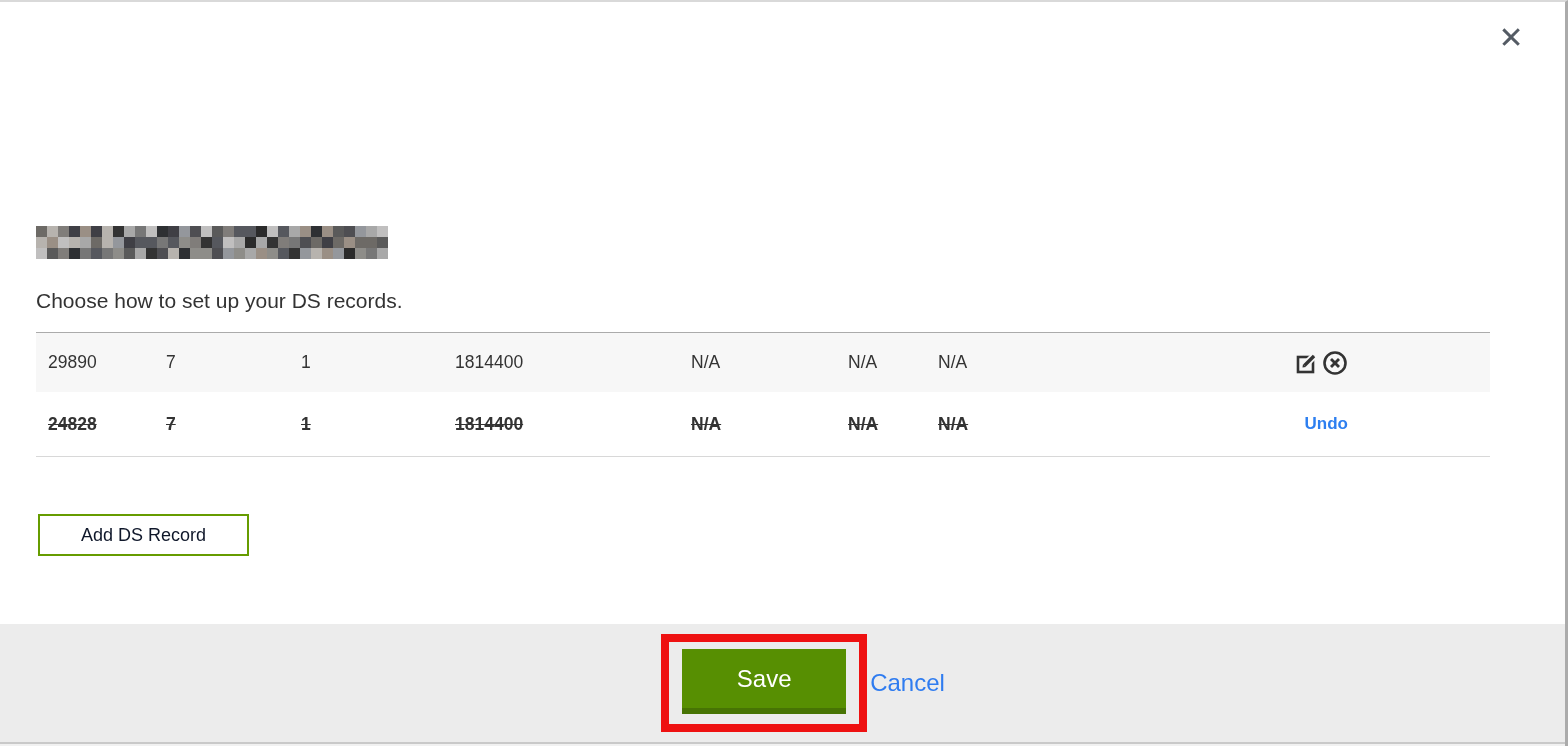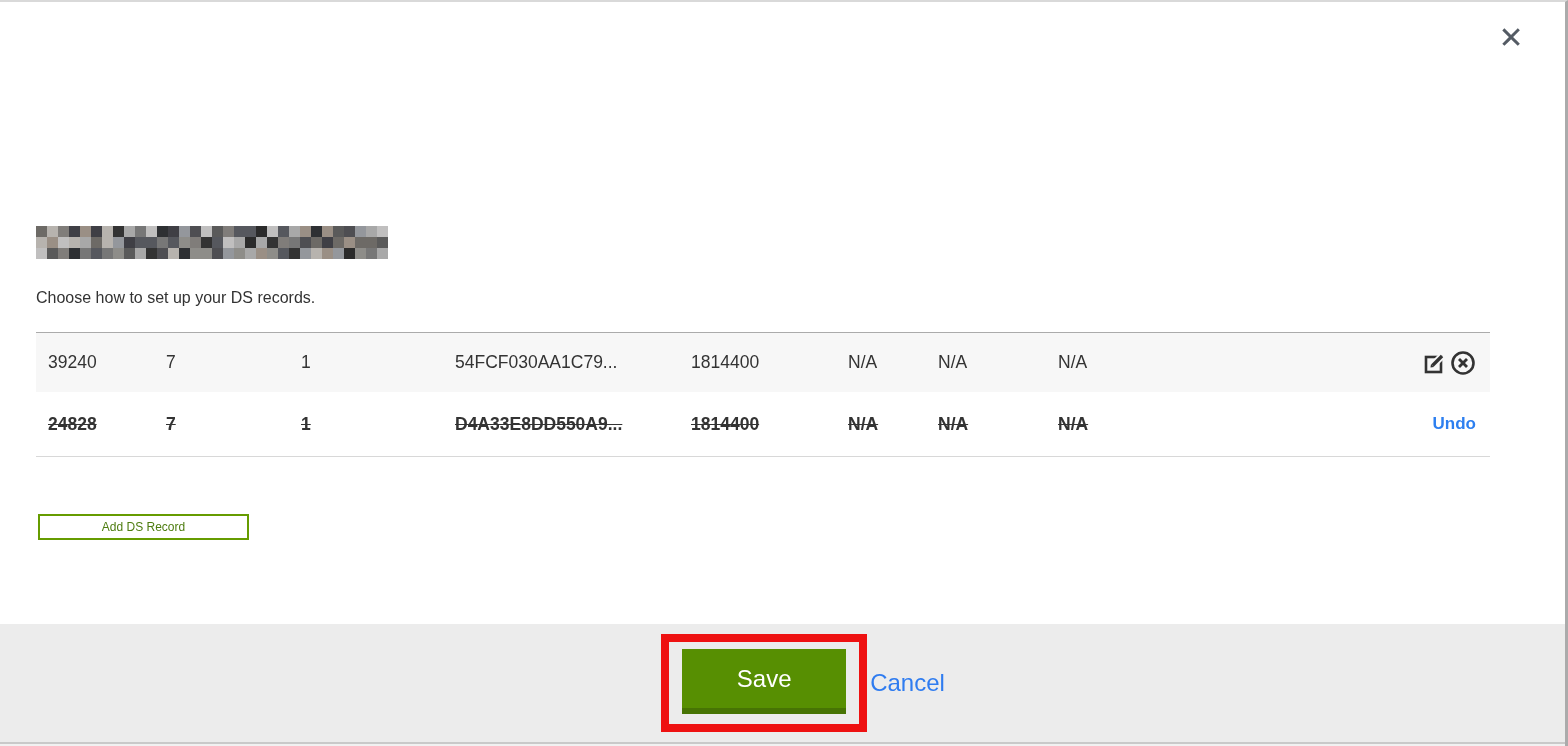--- a/index.html
+++ b/index.html
@@ -17,40 +17,40 @@
   .close-btn {
     position:absolute; right:38px; top:20px; width:32px; height:32px;
     font-size:30px; font-weight:700; color:#545b64; line-height:32px;
     text-align:center; cursor:pointer; user-select:none;
   }
   .redacted {
     position:absolute; left:36px; top:224px; width:352px; height:33px;
     display:flex; flex-wrap:wrap; overflow:hidden;
   }
   .redacted span { width:11px; height:11px; display:block; }
-  .instruction { position:absolute; left:36px; top:287px; font-size:16px; color:#333; }
+  .instruction { position:absolute; left:36px; top:287px; font-size:21px; color:#333; }
 
   .ds-table { position:absolute; left:36px; top:330px; width:1454px; }
   .trow {
     display:grid; align-items:center; padding-left:12px;
     grid-template-columns:118px 135px 154px 236px 157px 90px 120px 164px 140px 1fr;
   }
   .thead { height:46px; font-size:17.5px; color:#333; }
   .thead > div { font-weight:400; }
   .row1 { height:60px; background:#f7f7f7; border-top:1px solid #ababab; font-size:17.5px; }
   .row2 { height:65px; background:#fff; border-bottom:1px solid #d8d8d8; font-size:17.5px;font-weight:bold; }
   .row2 .cell { text-decoration:line-through; }
   .actions { display:flex; justify-content:flex-end; align-items:flex-start; padding-right:14px; gap:1px; }
   .icon-btn { width:26px; height:26px; cursor:pointer; display:block; }
   .undo-link { font-size:17px; color:#2d7ff0; text-decoration:none; cursor:pointer; }
 
   .add-btn {
-    position:absolute; left:38px; top:512px; width:211px; height:26px;
-    background:#fff; border:2px solid #669c00; color:#4d7c0f;
-    font-size:12px; font-family:inherit; cursor:pointer;
+    position:absolute; left:38px; top:512px; width:211px; height:42px;
+    background:#fff; border:2px solid #669c00; color:#0f172a;
+    font-size:18px; font-family:inherit; cursor:pointer;
   }
 
   .modal-footer {
     position:absolute; left:0; top:622px; width:100%; height:118px;
     background:#ececec; display:flex; align-items:center; justify-content:center;
   }
   .highlight-box { border:8px solid #ee1111; padding:7px 13px 10px 13px; background:transparent;margin-left:41px; }
   .save-btn {
     width:164px; height:65px; background:#578f02; border:none;
     border-bottom:6px solid #477404; color:#fff; font-size:24px;
@@ -165,24 +165,23 @@
       <span style="background: rgb(142, 141, 137);"></span>
       <span style="background: rgb(119, 119, 119);"></span>
       <span style="background: rgb(168, 168, 168);"></span>
     </div>
 
   <div class="instruction">Choose how to set up your DS records.</div>
 
   <div class="ds-table">
 
     <div class="trow row1">
-      <div class="cell">39240</div>
+      <div class="cell">29890</div>
       <div class="cell">7</div>
       <div class="cell">1</div>
-      <div class="cell">54FCF030AA1C79...</div>
       <div class="cell">1814400</div>
       <div class="cell">N/A</div>
       <div class="cell">N/A</div>
       <div class="cell">N/A</div>
       <div class="cell"></div>
       <div class="actions">
         <svg class="icon-btn" viewBox="0 0 26 26">
           <rect x="3" y="7" width="15" height="15" fill="none" stroke="#333" stroke-width="2.6"></rect>
           <line x1="8" y1="17" x2="19" y2="6" stroke="#f7f7f7" stroke-width="7"></line>
           <line x1="9.5" y1="15.5" x2="19" y2="6" stroke="#333" stroke-width="3.4"></line>
@@ -193,21 +192,20 @@
           <line x1="9" y1="9" x2="17" y2="17" stroke="#333" stroke-width="2.8"></line>
           <line x1="17" y1="9" x2="9" y2="17" stroke="#333" stroke-width="2.8"></line>
         </svg>
       </div>
     </div>
 
     <div class="trow row2">
       <div class="cell">24828</div>
       <div class="cell">7</div>
       <div class="cell">1</div>
-      <div class="cell">D4A33E8DD550A9...</div>
       <div class="cell">1814400</div>
       <div class="cell">N/A</div>
       <div class="cell">N/A</div>
       <div class="cell">N/A</div>
       <div class="cell"></div>
       <div class="actions">
         <a class="undo-link">Undo</a>
       </div>
     </div>
   </div>

